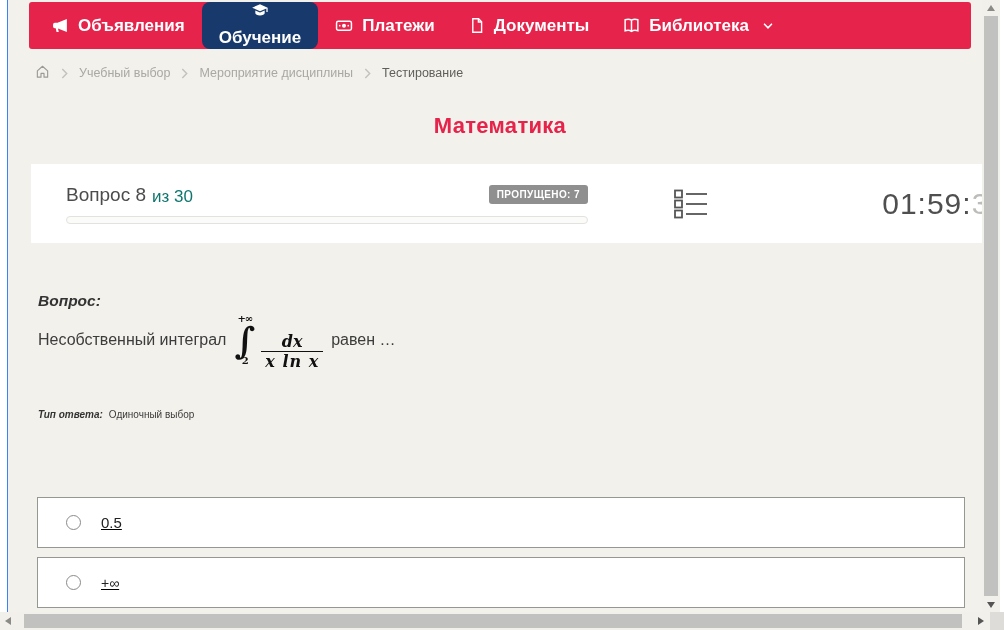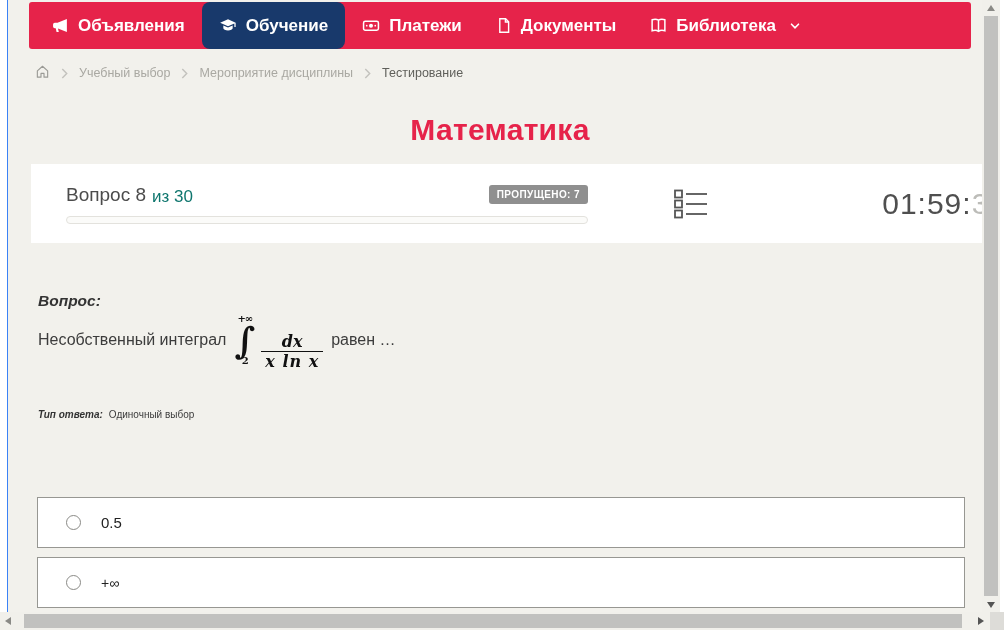--- a/index.html
+++ b/index.html
@@ -6,34 +6,34 @@
   html,body { width:1004px; height:630px; background:#ffffff; overflow:hidden;
     font-family:"Liberation Sans", sans-serif; }
   .page { position:absolute; left:7px; top:0; width:975px; height:612px;
     background:#f2f1ec; border-left:1px solid #3b82f6; overflow:hidden; }
 
   
   .nav { position:absolute; left:21px; top:2px; width:942px; height:47px;
     background:#e6234a; border-radius:3px; display:flex; align-items:stretch; padding:0 6px; }
   .nav-item { display:flex; align-items:center; gap:9px; padding:0 17px; color:#fff;
     font-size:17px; font-weight:bold; cursor:pointer; white-space:nowrap; }
-  .nav-item.active { background:#18396b; border-radius:8px; }
+  .nav-item.active { background:#18396b; border-radius:8px;flex-direction:column; }
   .nav-icon { display:flex; align-items:center; }
   .nav-chevron { margin-left:4px; display:flex; align-items:center; }
 
   
   .breadcrumb { position:absolute; left:27px; top:62px; height:22px; display:flex;
     align-items:center; gap:10px; font-size:12.5px; color:#a9a8a2; }
   .crumb { color:#a9a8a2; cursor:pointer; }
   .crumb.current { color:#5f5f5a; }
   .crumb-sep { display:flex; align-items:center; }
 
   
   .page-title { position:absolute; left:21px; top:113px; width:942px; text-align:center;
-    font-size:30px; font-weight:bold; color:#e6234a; letter-spacing:.3px; }
+    font-size:22px; font-weight:bold; color:#e6234a; letter-spacing:.3px; }
 
   
   .qcard { position:absolute; left:23px; top:164px; width:1004px; height:79px;
     background:#ffffff; display:flex; align-items:center; }
   .qcard-left { margin-left:35px; width:522px; }
   .qcard-row { display:flex; align-items:center; }
   .q-num { font-size:19px; color:#4c4c4c; }
   .q-total { font-size:17px; color:#0f766e; margin-left:6px; position:relative; top:2px; }
   .q-badge { margin-left:auto; background:#8f8f8f; color:#fff; font-size:10px;
     font-weight:bold; padding:4px 8px; border-radius:3px; letter-spacing:.4px; }
@@ -57,21 +57,21 @@
   .int-sign { font-size:36px; line-height:.9; font-style:normal; }
   .frac { display:inline-flex; flex-direction:column; align-items:center; margin-left:6px;
     font-size:16px; line-height:1.15; }
   .frac-num { padding:0 4px;margin-top:24px; }
   .frac-den { border-top:1.5px solid #111; padding:1px 4px 0 4px; letter-spacing:1px; }
   .q-type { position:absolute; left:30px; top:409px; font-size:10px; color:#3c3c3c; }
   .q-type b { font-style:italic; color:#333; margin-right:6px; }
 
   
   .option { position:absolute; left:29px; width:928px; height:51px; background:#fff;
-    border:1px solid #979792; display:flex; align-items:center; cursor:pointer; }
+    border:1px solid #979792; display:flex; align-items:center; cursor:pointer;text-decoration:underline; }
   .option.o1 { top:497px; }
   .option.o2 { top:557px; }
   .radio { width:15px; height:15px; border:1px solid #8a8a86; border-radius:50%;
     background:#fff; margin-left:28px; flex:0 0 auto; }
   .opt-label { margin-left:20px; font-size:15px; color:#222; }
   .option.o2 .opt-label { font-size:14px; }
 
   
   .sb-v { position:absolute; left:982px; top:0; width:18px; height:612px; background:#f1f0eb; }
   .sb-v .thumb { position:absolute; left:2px; top:16px; width:14px; height:580px; background:#c1c1bf; }

